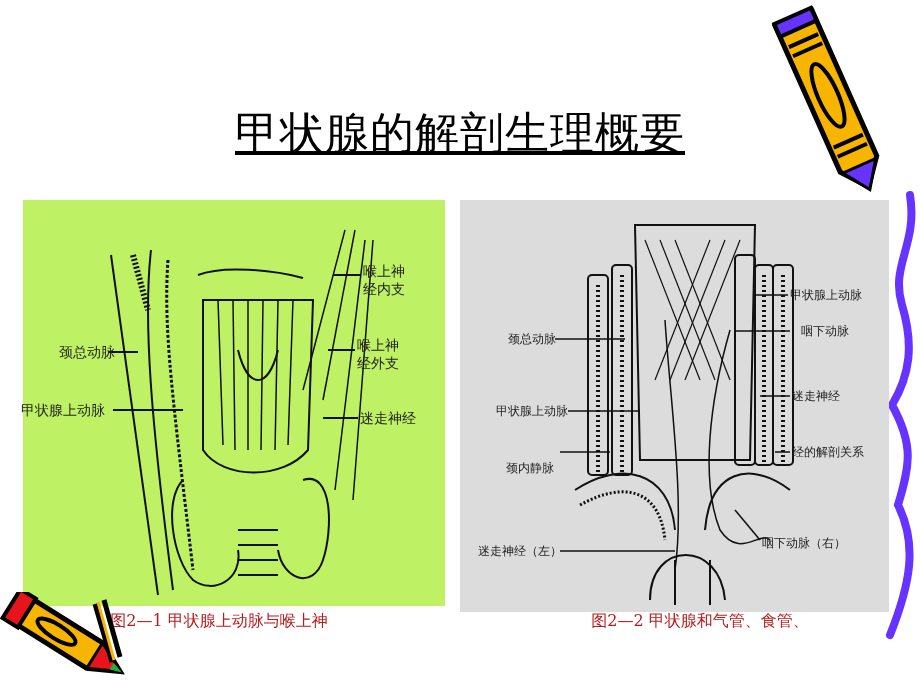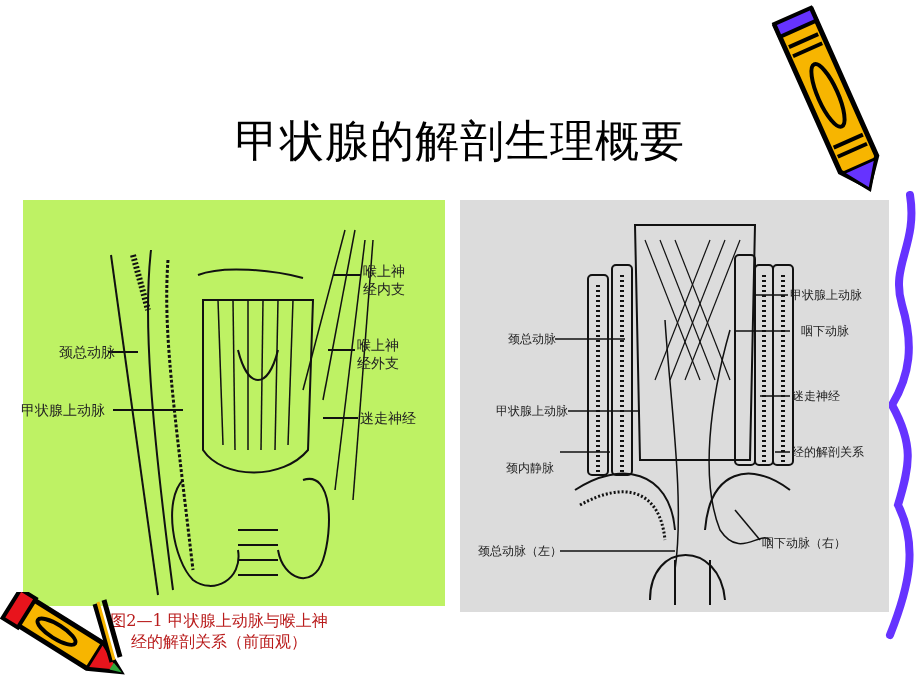--- a/index.html
+++ b/index.html
@@ -1,23 +1,24 @@
 <!DOCTYPE html>
 <html><head>
 <meta charset="utf-8">
 <style>
   html, body { margin:0; padding:0; }
   body {
     width:920px; height:690px; background:#ffffff; position:relative; overflow:hidden;
     font-family: "DejaVu Sans", "Liberation Sans", sans-serif;
   }
   .slide-title {
-    position:absolute; left:0; top:112px; width:920px; text-align:center;
+    position:absolute; left:0; top:104px; width:920px; text-align:center;
     font-size:44px; color:#000; letter-spacing:1px;
     font-family: "DejaVu Sans", sans-serif;
+    text-decoration: underline;
   }
   .figure {
     position:absolute; background:#bef264;
   }
   #fig-left { left:23px; top:200px; width:422px; height:406px; }
   #fig-right { left:460px; top:200px; width:429px; height:412px; background:#dcdcdc; }
   .figure svg { position:absolute; left:0; top:0; }
   .lbl {
     position:absolute; font-size:14px; color:#222; white-space:nowrap;
     font-family: "DejaVu Sans", sans-serif; line-height:18px;
@@ -153,29 +154,29 @@
       <line x1="275" y1="310" x2="300" y2="340"></line>
     </g>
   </svg>
   <div class="lbl small" style="left:330px;top:87px;">甲状腺上动脉</div>
   <div class="lbl small" style="left:48px;top:131px;">颈总动脉</div>
   <div class="lbl small" style="left:341px;top:123px;">咽下动脉</div>
   <div class="lbl small" style="left:36px;top:203px;">甲状腺上动脉</div>
   <div class="lbl small" style="left:332px;top:188px;">迷走神经</div>
   <div class="lbl small" style="left:46px;top:260px;text-align:right;">颈内静脉</div>
   <div class="lbl small" style="left:332px;top:244px;">经的解剖关系</div>
-  <div class="lbl small" style="left:18px;top:343px;">颈总动脉（左）</div>
+  <div class="lbl small" style="left:18px;top:343px;">迷走神经（左）</div>
   <div class="lbl small" style="left:302px;top:335px;">咽下动脉（右）</div>
 </div>
 
 <div id="caption-left" class="caption">
   <div>图2—1 甲状腺上动脉与喉上神</div>
-  <div>经的解剖关系（前面观）</div>
 </div>
 <div id="caption-right" class="caption">
+  <div>图2—2 甲状腺和气管、食管、</div>
 </div>
 
 <svg class="deco" style="left:0px;top:592px;" width="140" height="95" viewBox="0 0 140 95">
   <g transform="rotate(32 65 45)">
     <polygon points="10,30 100,30 130,45 100,60 10,60" fill="#f7b500" stroke="#000" stroke-width="5"></polygon>
     <rect x="2" y="28" width="18" height="34" fill="#e8141c" stroke="#000" stroke-width="4"></rect>
     <ellipse cx="55" cy="45" rx="22" ry="7" fill="none" stroke="#000" stroke-width="4"></ellipse>
     <polygon points="100,30 130,45 100,60" fill="#e8141c" stroke="#000" stroke-width="3"></polygon>
     <polygon points="120,41 132,45 120,49" fill="#2fa83a"></polygon>
   </g>

